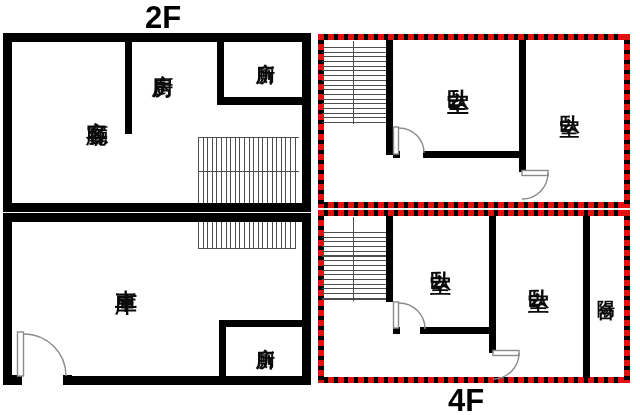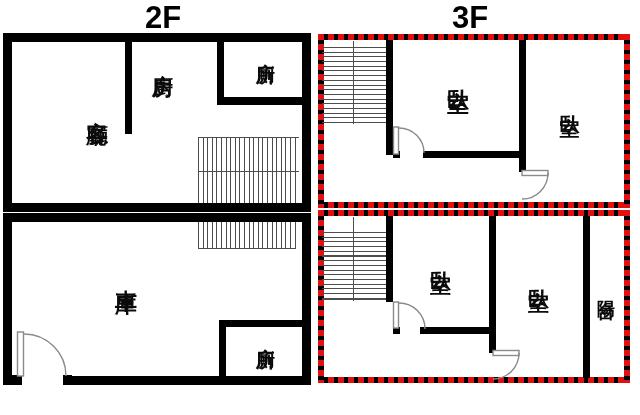--- a/index.html
+++ b/index.html
@@ -25,21 +25,21 @@
     transform:translateX(-50%);white-space:nowrap;
   }
   svg.doors{position:absolute;left:0;top:0;pointer-events:none;}
 </style>
 </head>
 <body>
 
 <div class="canvas">
 
   <div class="floor-label" style="left:163px;top:2px">2F</div>
-  <div class="floor-label" style="left:470px;top:2px">3F</div>
+  <div class="floor-label" style="left:466px;top:385px">4F</div>
 
   <div class="plan-rect" style="left:3px;top:33px;width:308px;height:179px"></div>
   <div class="wall" style="left:125px;top:41px;width:7px;height:93px"></div>
   <div class="wall" style="left:217px;top:41px;width:7px;height:64px"></div>
   <div class="wall" style="left:217px;top:97px;width:86px;height:8px"></div>
   <div class="vstairs" style="left:198px;top:137px;width:101px;height:66px"></div>
   <div class="thinline" style="left:198px;top:137px;width:101px;height:1px"></div>
   <div class="thinline" style="left:198px;top:171px;width:101px;height:1px"></div>
   <div class="room-label" style="left:97px;top:103px;font-size:22px">客廳</div>
   <div class="room-label" style="left:163px;top:57px;font-size:21px">廚房</div>

